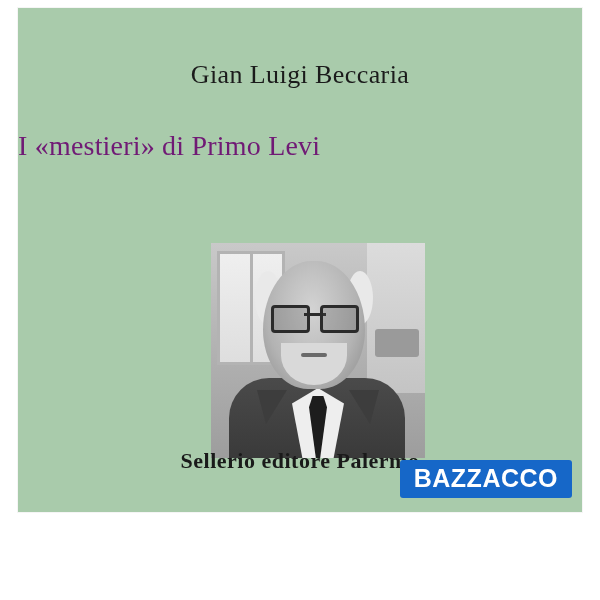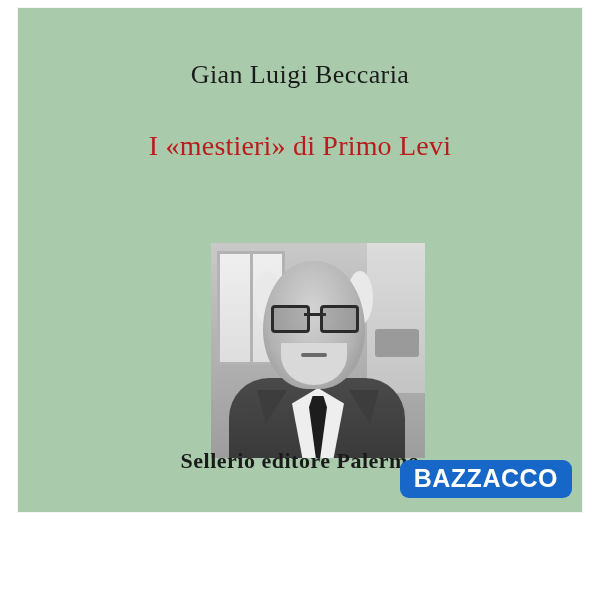--- a/index.html
+++ b/index.html
@@ -41,24 +41,24 @@
     font-family: "Liberation Serif", serif;
     font-size: 26px;
     color: #1b1b1b;
     letter-spacing: 0.4px;
   }
   .title {
     position: absolute;
     top: 122px;
     left: 0;
     right: 0;
-    text-align: center;
+    text-align: left;
     font-family: "Liberation Serif", serif;
     font-size: 28px;
-    color: #b91c1c;
+    color: #701a75;
     letter-spacing: 0.2px;
   }
   .photo {
     position: absolute;
     left: 193px;
     top: 235px;
     width: 214px;
     height: 215px;
     background: #8e8e8e;
     overflow: hidden;
@@ -224,21 +224,21 @@
     position: absolute;
     right: 10px;
     bottom: 14px;
     background: #1667c8;
     color: #ffffff;
     font-family: "Liberation Sans", sans-serif;
     font-weight: bold;
     font-size: 25px;
     letter-spacing: 0.5px;
     padding: 6px 14px 7px 14px;
-    border-radius: 9px;
+    border-radius: 3px;
     line-height: 1;
     margin-left: 24px;
   }
 </style>
 </head>
 <body>
 
 <div class="page">
   <div class="cover">
     <div class="cover-inner">

